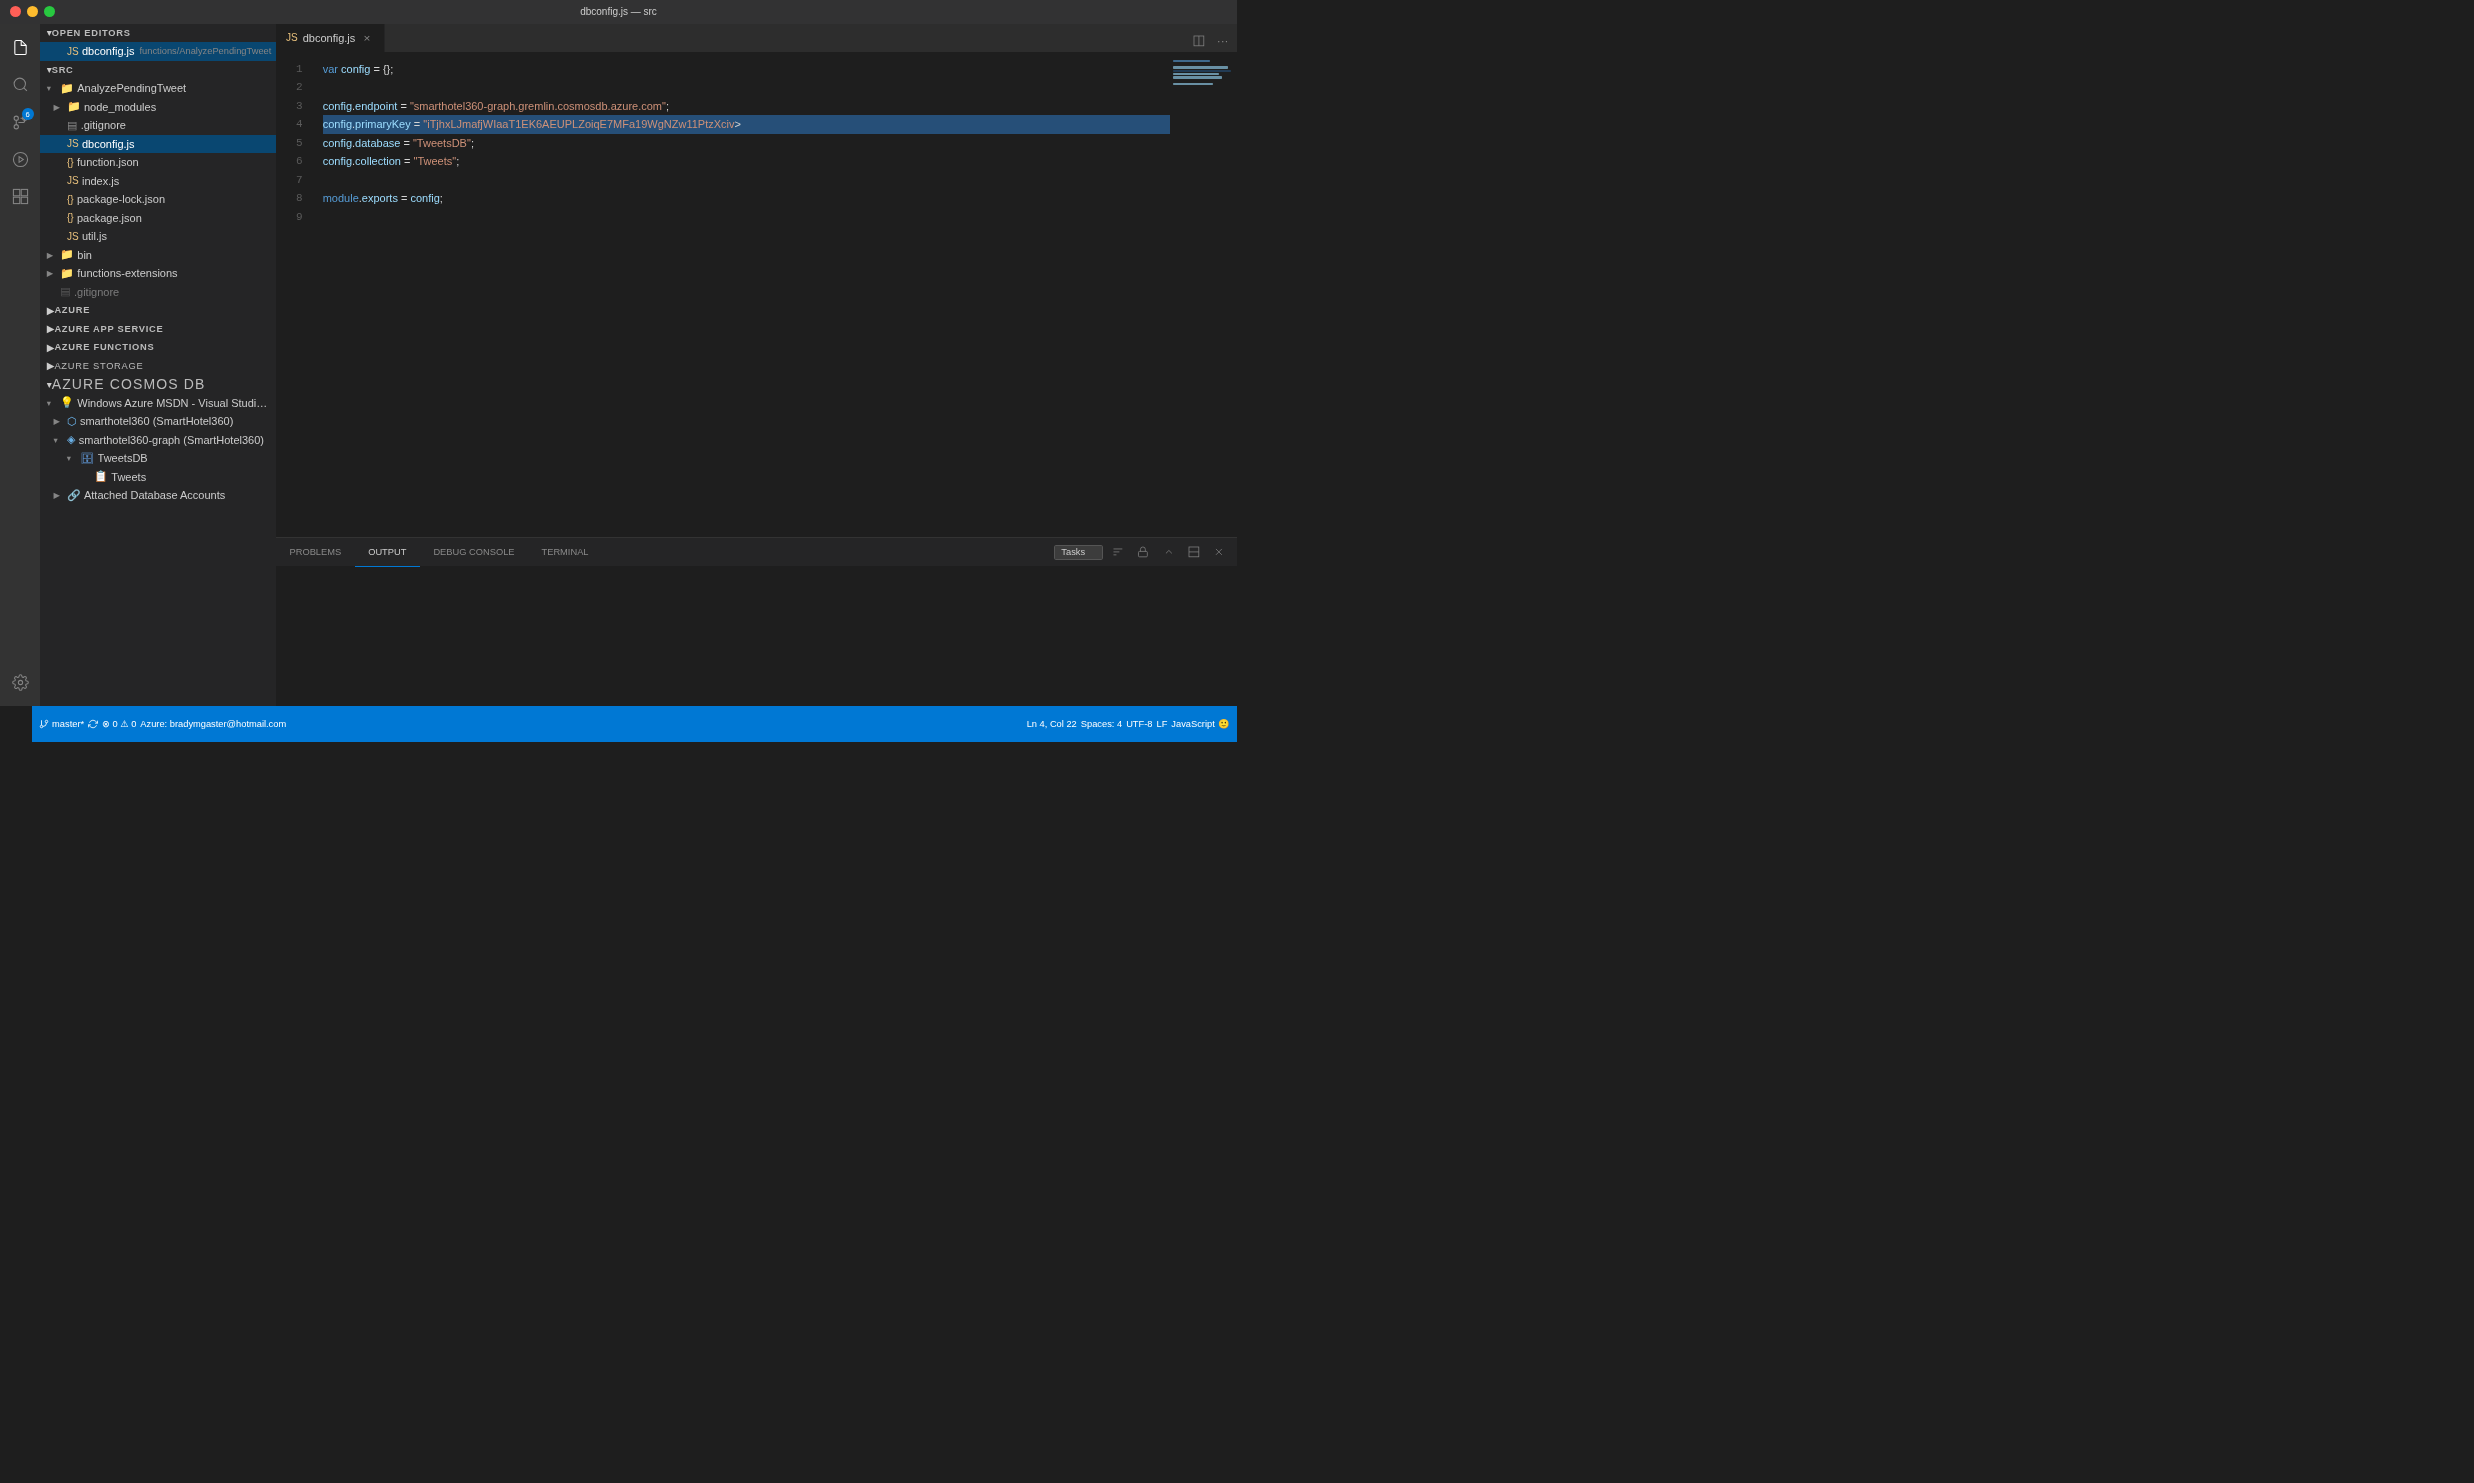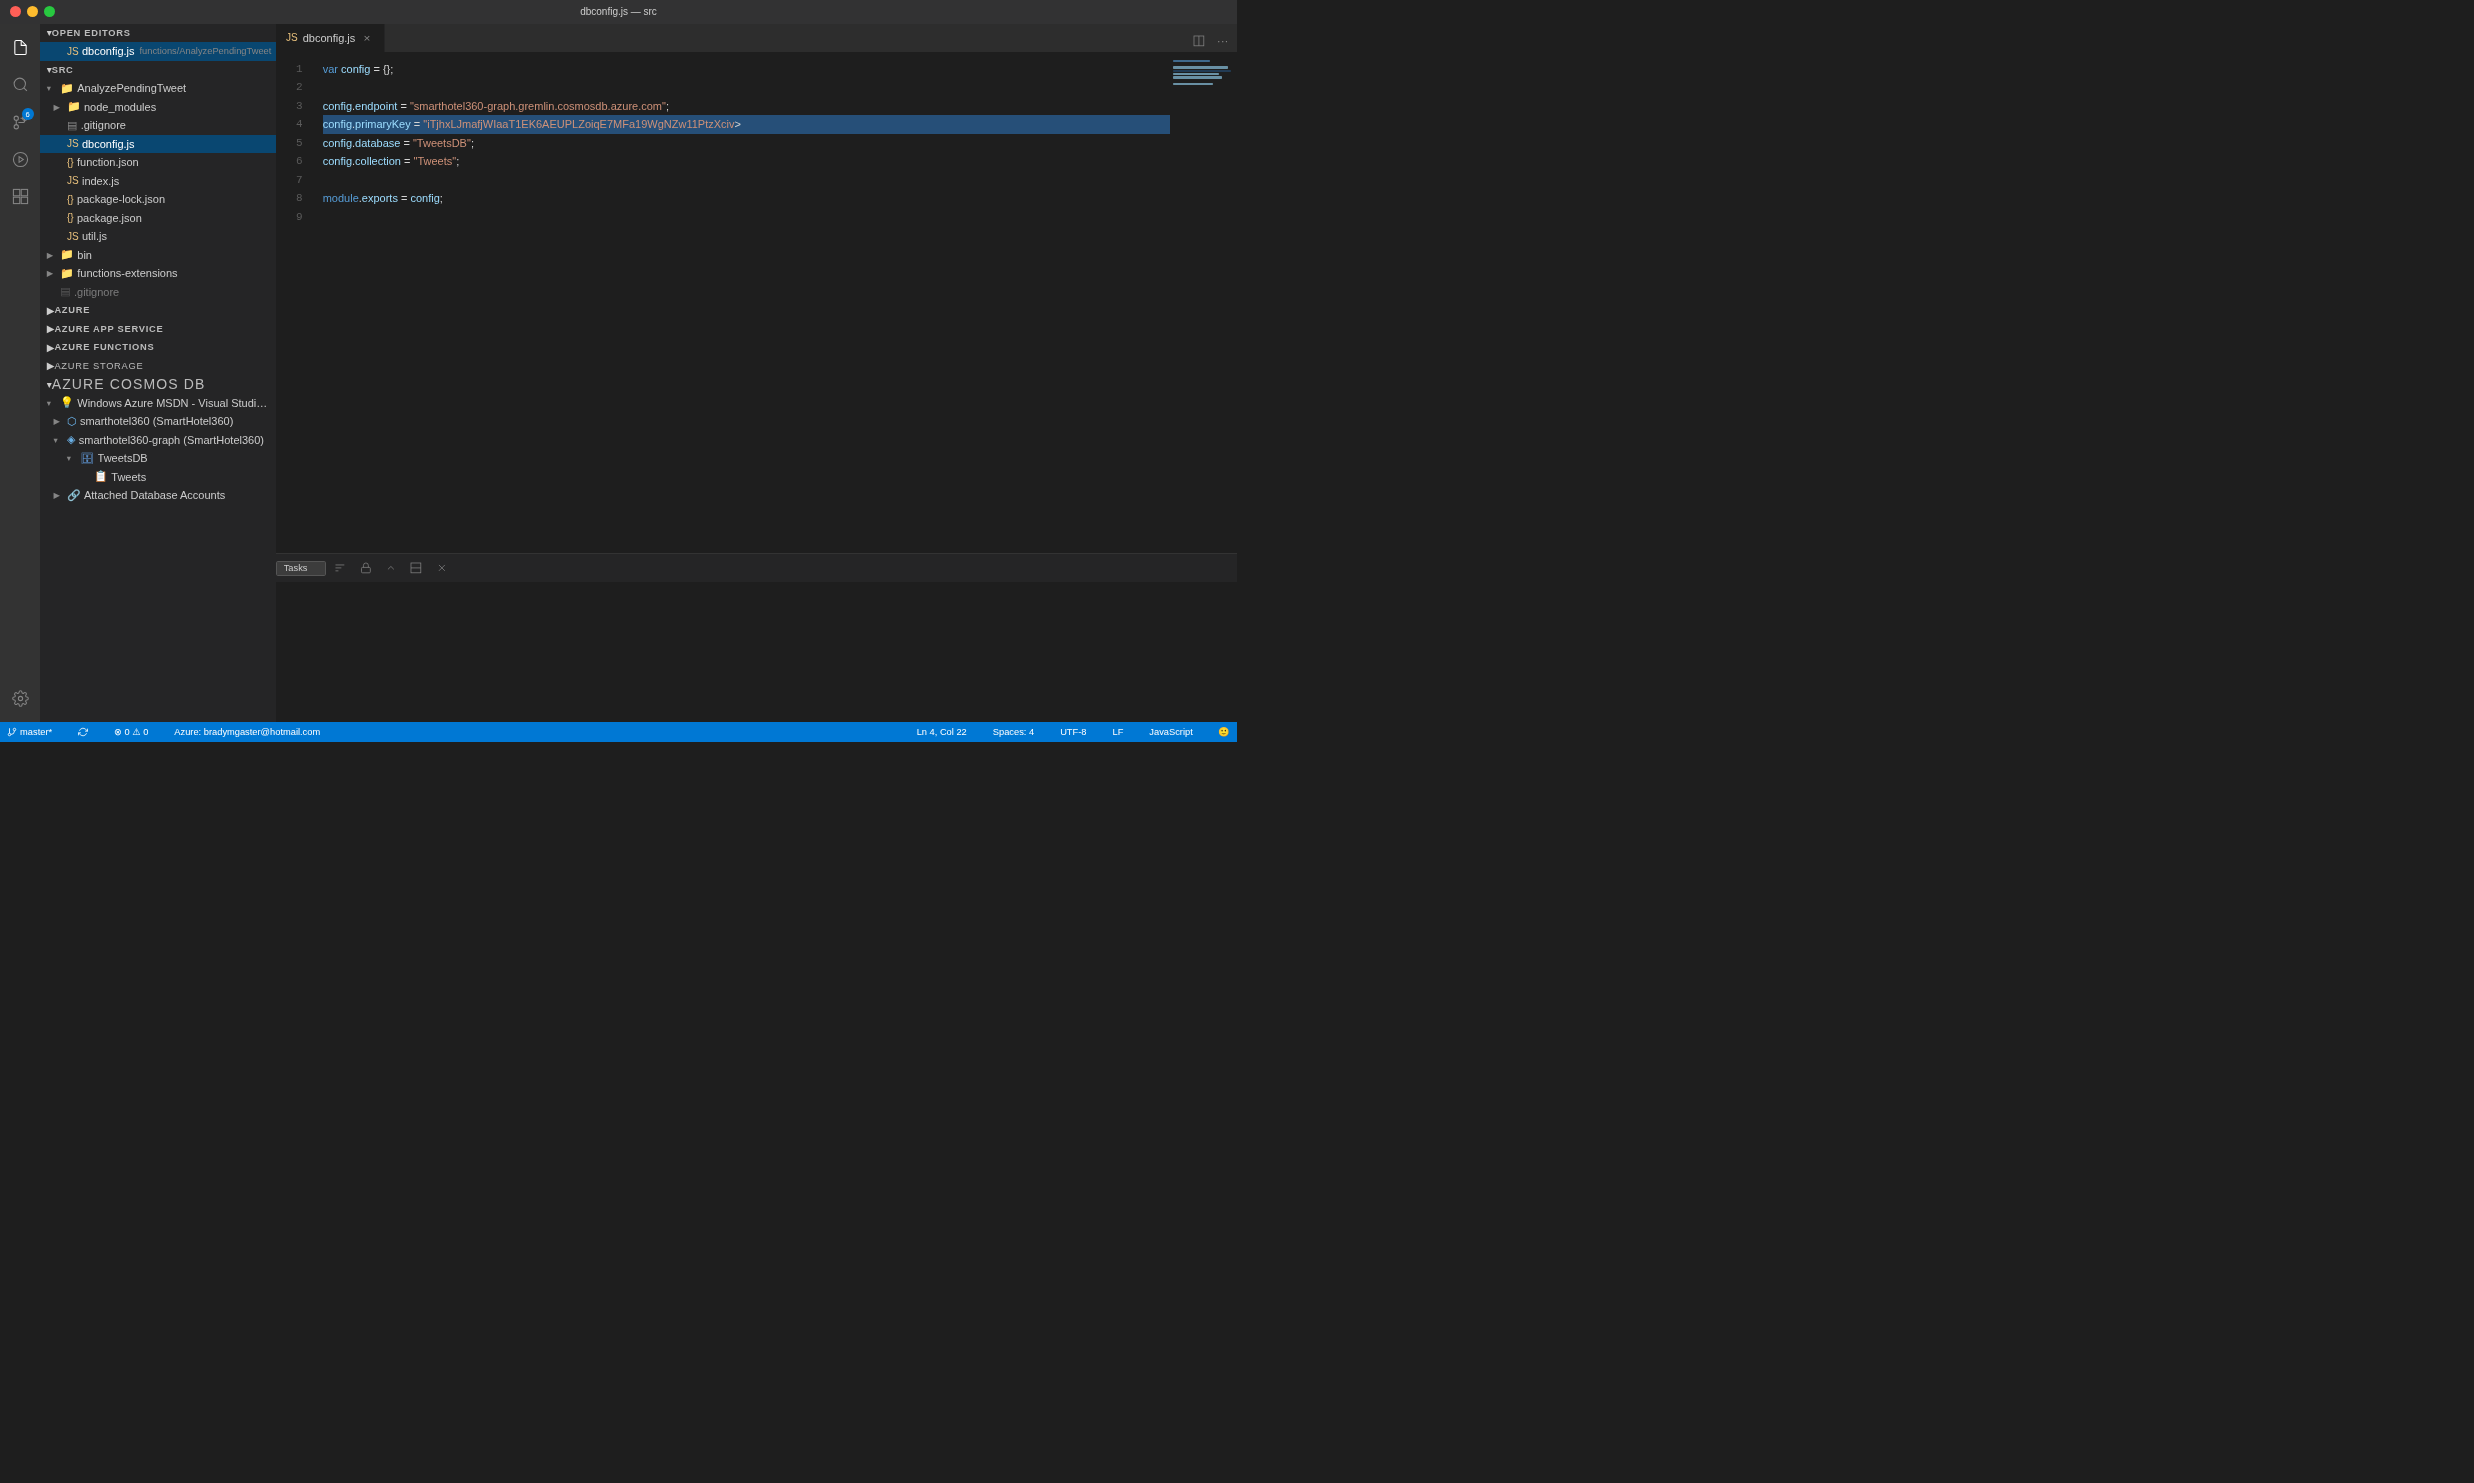--- a/index.html
+++ b/index.html
@@ -267,27 +267,28 @@
 
     .panel-content {
       flex: 1;
       background: #1e1e1e;
       overflow-y: auto;
       padding: 3.4px;
     }
 
     
     .status-bar {
-      height: 20px;
+      height: 36px;
       background: #0078d4;
       display: flex;
       align-items: center;
       padding: 0 6.7px;
-      gap: 26px;
+      gap: 4px;
       flex-shrink: 0;
+      margin-left: 32px;
     }
     .status-item {
       font-size: 9.3px;
       color: white;
       display: flex;
       align-items: center;
       gap: 3.4px;
       white-space: nowrap;
     }
     .status-spacer { flex: 1; }
@@ -632,20 +633,34 @@
             <div class="minimap-line" style="background:#9cdcfe; width:80%;"></div>
             <div class="minimap-line" style="width:0;"></div>
             <div class="minimap-line" style="background:#9cdcfe; width:65%;"></div>
             <div class="minimap-line" style="width:0;"></div>
           </div>
         </div>
       </div>
 
       <div class="bottom-panel">
         <div class="panel-tabs-container" style="background:#252526; height:29.5px; display:flex; align-items:center; border-bottom:0.8px solid #1e1e1e;">
+          <div class="panel-tabs-row">
+            <div class="panel-tab">
+              <span>PROBLEMS</span>
+            </div>
+            <div class="panel-tab active">
+              <span>OUTPUT</span>
+            </div>
+            <div class="panel-tab">
+              <span>DEBUG CONSOLE</span>
+            </div>
+            <div class="panel-tab">
+              <span>TERMINAL</span>
+            </div>
+          </div>
           <div class="toolbar-right">
             <select class="task-select">
               <option>Tasks</option>
             </select>
             <div class="toolbar-btn">
               <svg width="11.8" height="11.8" viewBox="0 0 24 24" fill="none" stroke="currentColor" stroke-width="1.5">
                 <line x1="3" y1="6" x2="21" y2="6"></line>
                   <line x1="3" y1="12" x2="15" y2="12"></line>
                   <line x1="3" y1="18" x2="9" y2="18"></line>
               </svg>

